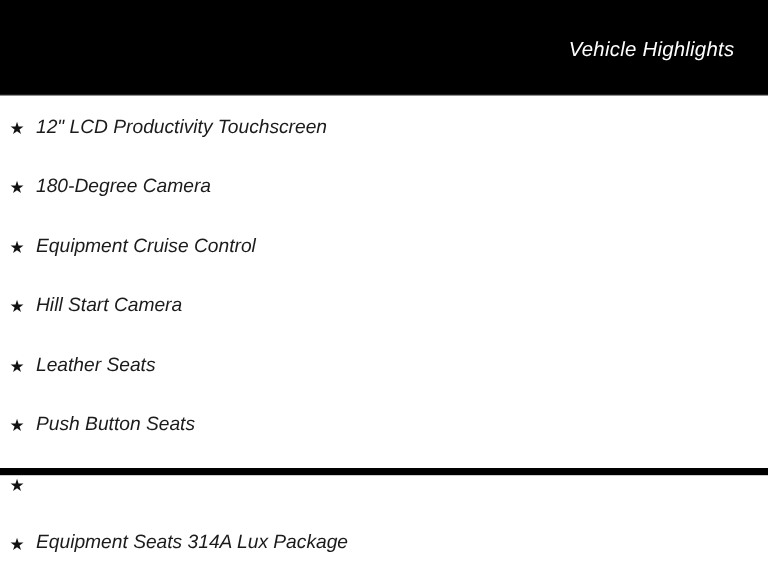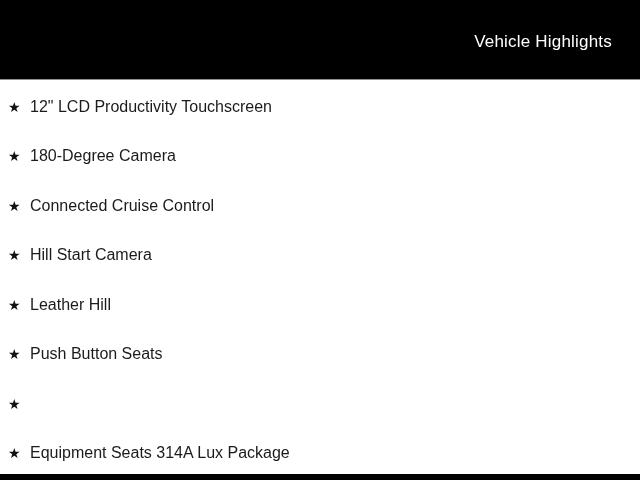--- a/index.html
+++ b/index.html
@@ -7,22 +7,23 @@
     padding: 0;
     width: 640px;
     height: 480px;
     overflow: hidden;
     background: #ffffff;
     font-family: "Liberation Sans", "DejaVu Sans", sans-serif;
   }
   .page {
     position: relative;
     width: 640px;
-    height: 480px;
+    height: 396px;
     background: #ffffff;
+    font-style: italic;
   }
   .header {
     position: absolute;
     top: 0;
     left: 0;
     width: 100%;
     height: 80px;
     background: #000000;
     border-bottom: 1px solid #8f8f8f;
     box-sizing: border-box;
@@ -88,29 +89,29 @@
       <div class="row">
         <span class="star">★</span>
         <span class="label">12" LCD Productivity Touchscreen</span>
       </div>
       <div class="row">
         <span class="star">★</span>
         <span class="label">180-Degree Camera</span>
       </div>
       <div class="row">
         <span class="star">★</span>
-        <span class="label">Connected Cruise Control</span>
+        <span class="label">Equipment Cruise Control</span>
       </div>
       <div class="row">
         <span class="star">★</span>
         <span class="label">Hill Start Camera</span>
       </div>
       <div class="row">
         <span class="star">★</span>
-        <span class="label">Leather Hill</span>
+        <span class="label">Leather Seats</span>
       </div>
       <div class="row">
         <span class="star">★</span>
         <span class="label">Push Button Seats</span>
       </div>
       <div class="row">
         <span class="star">★</span>
       </div>
       <div class="row">
         <span class="star">★</span>

